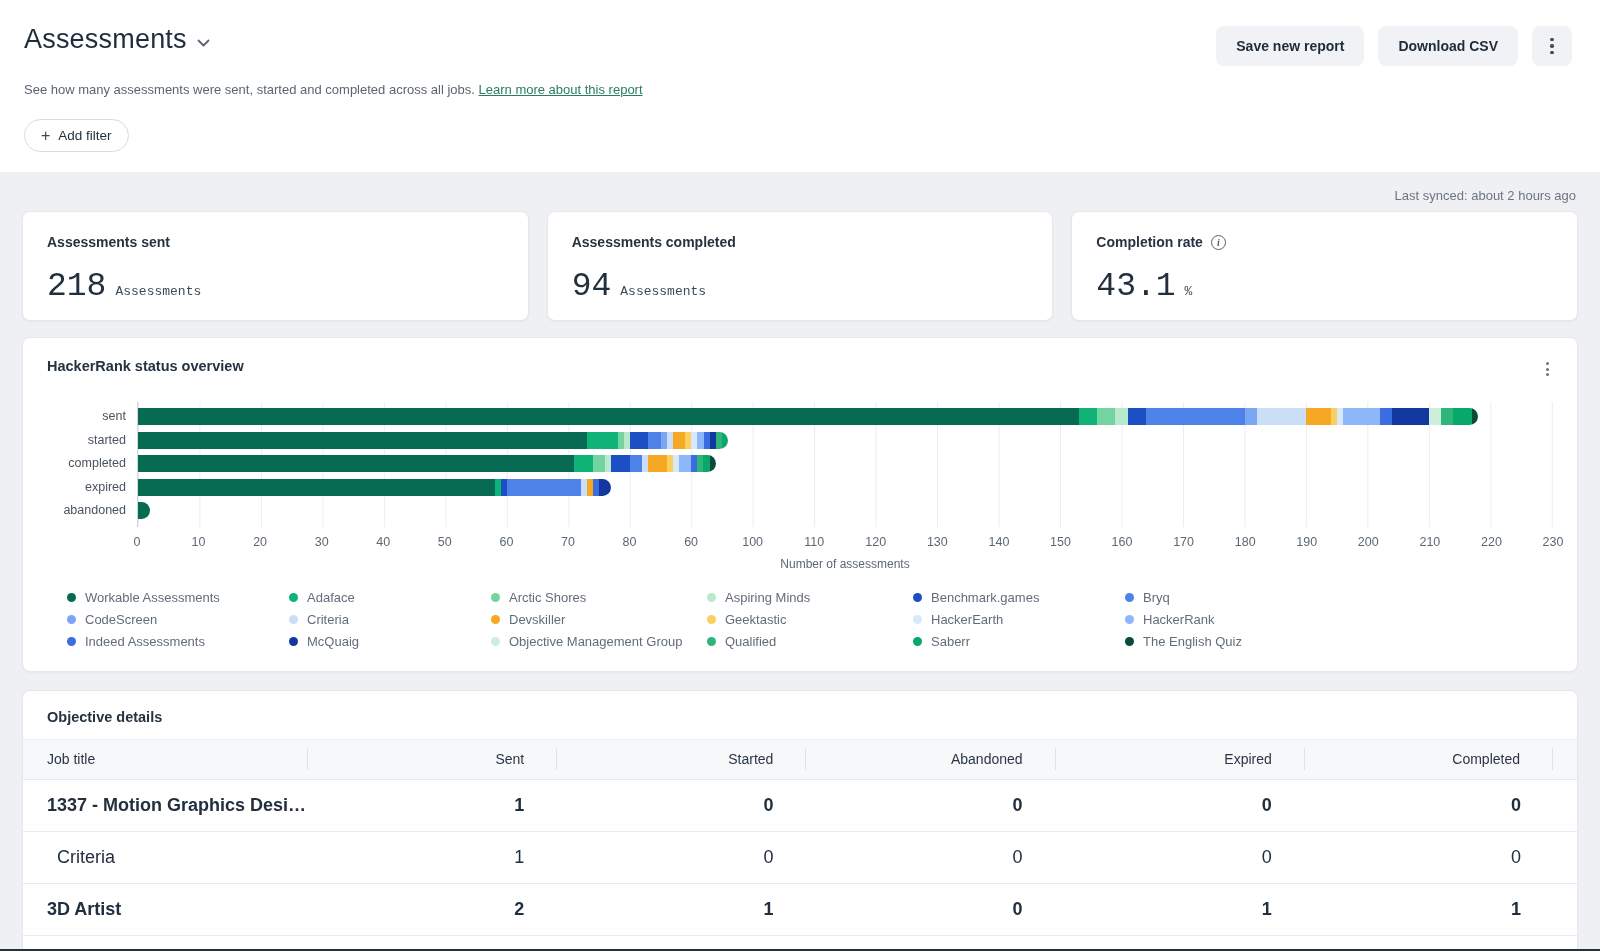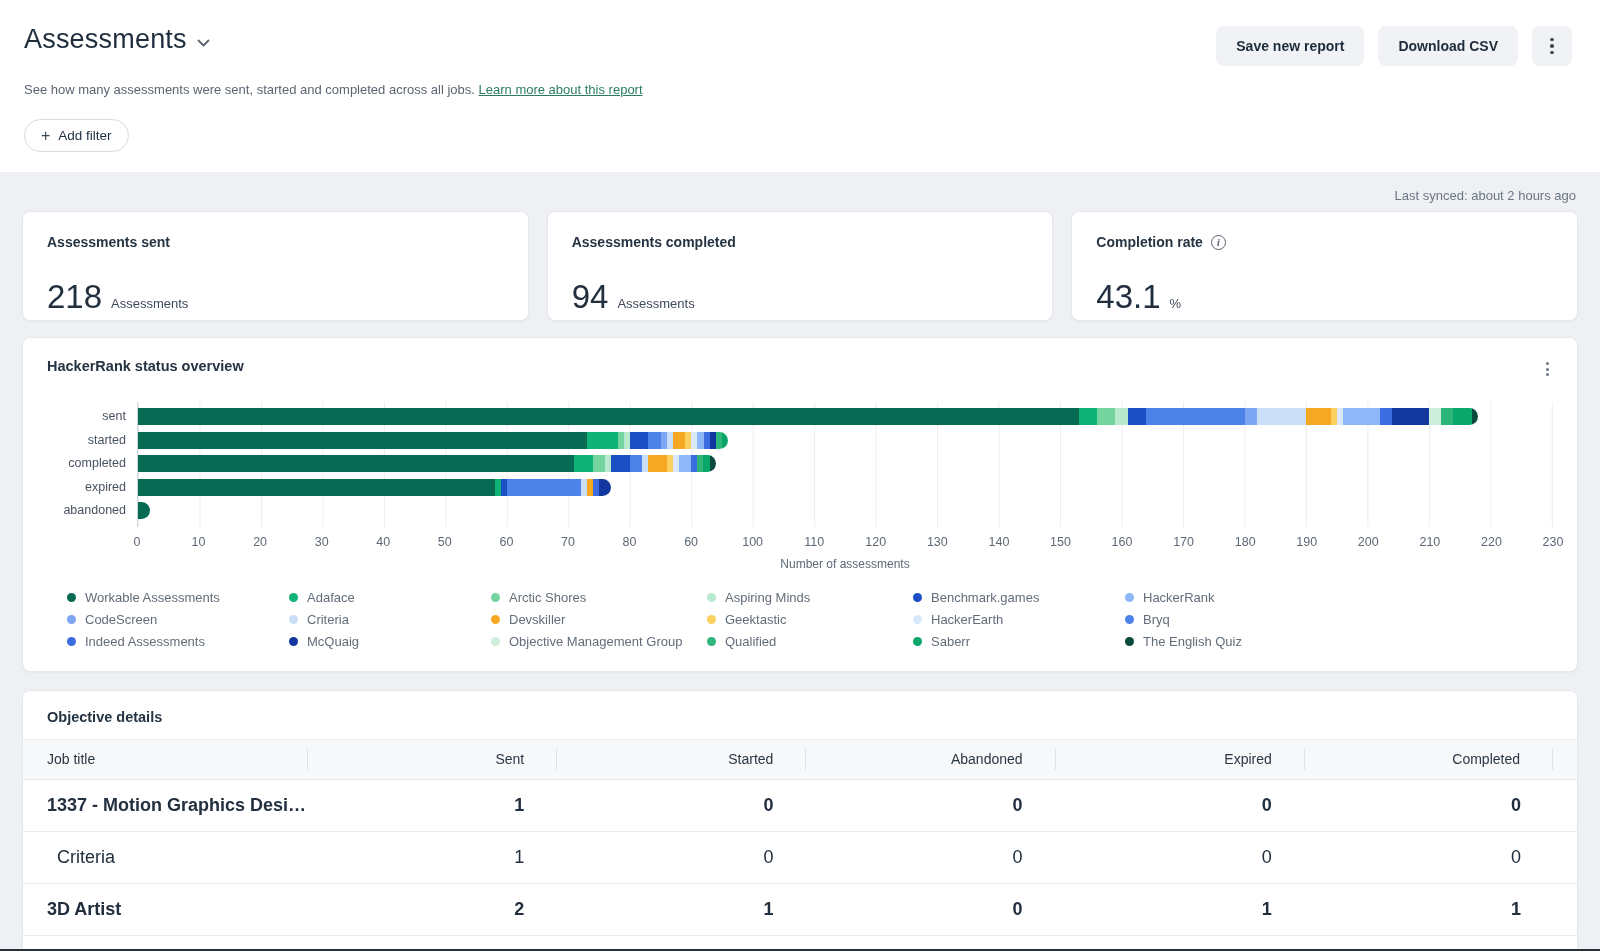--- a/index.html
+++ b/index.html
@@ -29,21 +29,21 @@
   .content { padding:14px 22px 0 22px; }
   .last-synced { text-align:right; font-size:13px; color:#6b7684; margin:2px 2px 8px 0; }
 
   .cards-row { display:flex; gap:18px; }
   .stat-card { flex:1; background:#fff; border:1px solid #e4e7eb; border-radius:8px;
                padding:22px 24px; height:110px; box-shadow:0 1px 2px rgba(20,30,40,.04); }
   .stat-label { font-size:14px; font-weight:700; color:#253342; display:flex; align-items:center; gap:8px; }
   .info-icon { width:15px; height:15px; border:1.4px solid #56606d; border-radius:50%;
                font-size:10px; color:#56606d; display:inline-flex; align-items:center;
                justify-content:center; font-family:"Liberation Serif", serif; font-style:italic; }
-  .stat-value-row { margin-top:28px; display:flex; align-items:baseline; gap:9px; }
+  .stat-value-row { margin-top:18px; display:flex; align-items:baseline; gap:9px;font-family:Liberation Mono, monospace; }
   .stat-value { font-size:33px; font-weight:400; color:#222f3e; }
   .stat-unit  { font-size:13px; color:#3f4a57; }
 
   
   .chart-card { margin-top:16px; background:#fff; border:1px solid #e4e7eb; border-radius:8px;
                 padding:20px 24px 18px 24px; box-shadow:0 1px 2px rgba(20,30,40,.04); }
   .card-head { display:flex; justify-content:space-between; align-items:flex-start; }
   .card-title { font-size:14.5px; font-weight:700; color:#253342; }
   .kebab-sm { background:none; border:none; cursor:pointer; display:flex; flex-direction:column;
               gap:2.5px; padding:4px; }
@@ -335,26 +335,26 @@
         </div>
         <div class="legend-item">
           <div class="legend-dot" style="background: rgb(217, 233, 252);"></div>
           <div class="">HackerEarth</div>
         </div>
         <div class="legend-item">
           <div class="legend-dot" style="background: rgb(10, 167, 107);"></div>
           <div class="">Saberr</div>
         </div>
         <div class="legend-item">
+          <div class="legend-dot" style="background: rgb(77, 130, 232);"></div>
+          <div class="">Bryq</div>
+        </div>
+        <div class="legend-item">
           <div class="legend-dot" style="background: rgb(141, 183, 248);"></div>
           <div class="">HackerRank</div>
-        </div>
-        <div class="legend-item">
-          <div class="legend-dot" style="background: rgb(77, 130, 232);"></div>
-          <div class="">Bryq</div>
         </div>
         <div class="legend-item">
           <div class="legend-dot" style="background: rgb(10, 74, 60);"></div>
           <div class="">The English Quiz</div>
         </div>
       </div>
   </div>
 
   <div class="table-card">
     <div class="table-title">Objective details</div>

